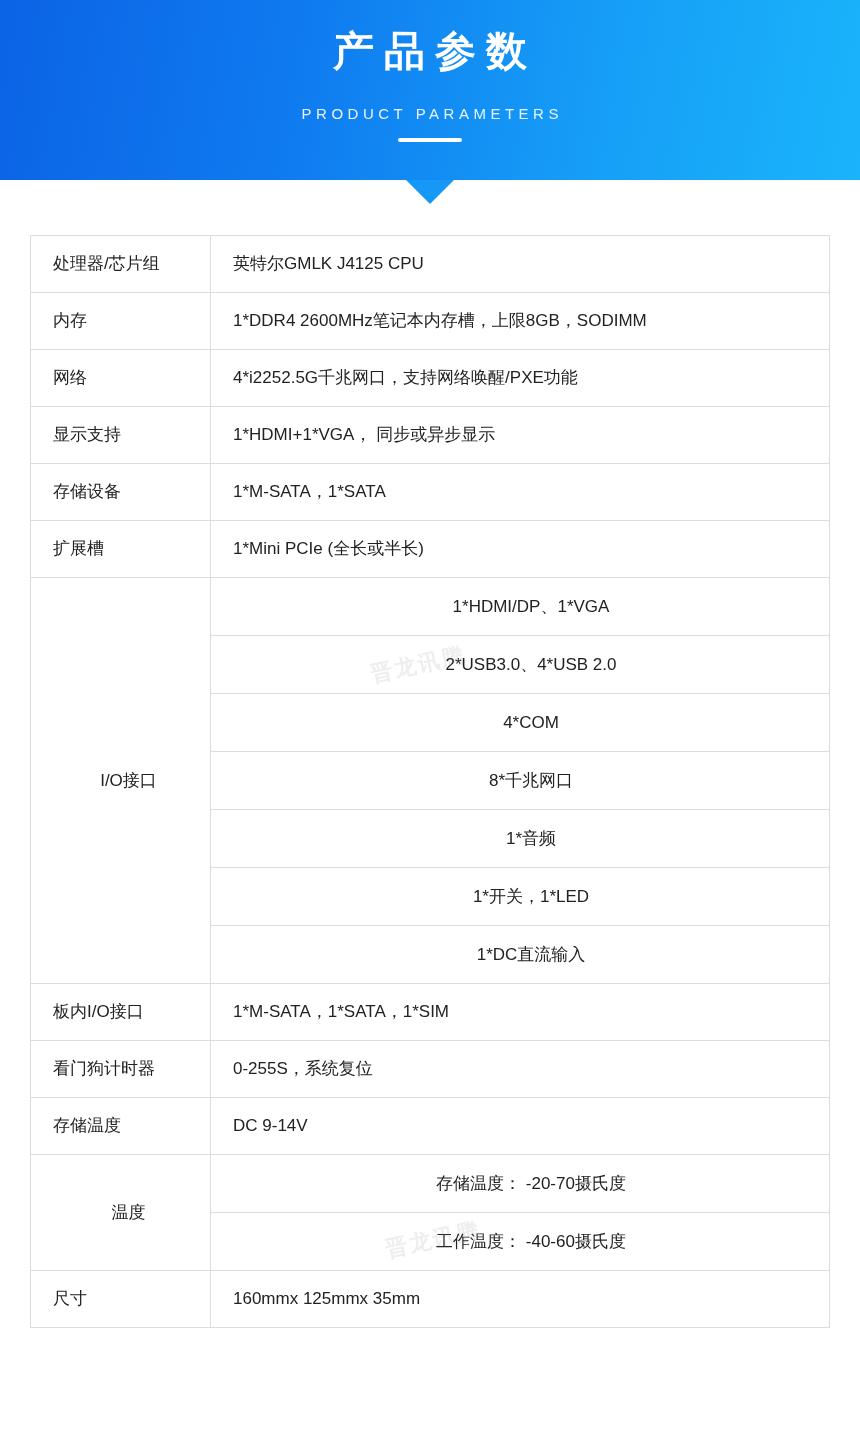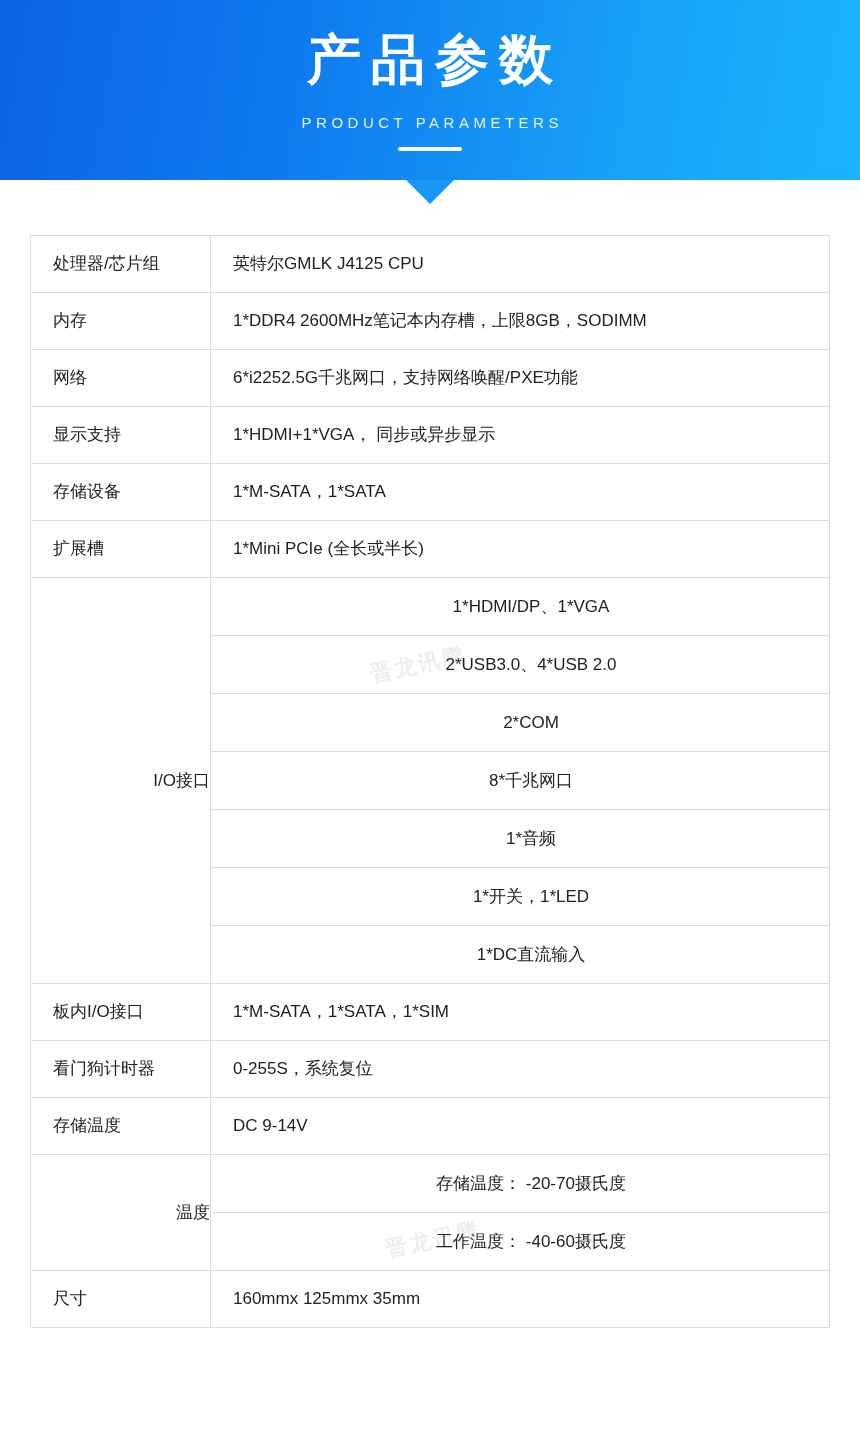--- a/index.html
+++ b/index.html
@@ -29,28 +29,28 @@
     position: absolute;
     left: 0; right: 0; top: 0;
     display: flex;
     flex-direction: column;
     align-items: center;
     justify-content: flex-start;
     padding-top: 26px;
   }
   .banner-title {
     color: #ffffff;
-    font-size: 54px;
+    font-size: 41px;
     font-weight: bold;
     letter-spacing: 10px;
     line-height: 1.25;
     text-indent: 10px;
   }
   .banner-sub {
-    margin-top: 20px;
+    margin-top: 28px;
     color: #e8f4ff;
     font-size: 15px;
     letter-spacing: 4.5px;
     text-indent: 4.5px;
     font-weight: normal;
   }
   .banner-rule {
     margin-top: 16px;
     width: 64px;
     height: 4px;
@@ -93,21 +93,21 @@
     height: 57px;
     color: #1a1a1a;
   }
   td.value {
     padding: 0 0 0 22px;
     height: 57px;
   }
   td.group-label {
     width: 180px;
     padding-left: 16px;
-    text-align: right;
+    text-align: center;
     vertical-align: middle;
   }
   tr.sub td.value { height: 58px; text-align: center; }
 
   
   .wm {
     position: absolute;
     color: rgba(120,120,120,0.13);
     font-size: 22px;
     letter-spacing: 2px;
@@ -139,21 +139,21 @@
         <tr>
           <td class="label">处理器/芯片组</td>
           <td class="value">英特尔GMLK J4125 CPU</td>
         </tr>
         <tr>
           <td class="label">内存</td>
           <td class="value">1*DDR4 2600MHz笔记本内存槽，上限8GB，SODIMM</td>
         </tr>
         <tr>
           <td class="label">网络</td>
-          <td class="value">6*i2252.5G千兆网口，支持网络唤醒/PXE功能</td>
+          <td class="value">4*i2252.5G千兆网口，支持网络唤醒/PXE功能</td>
         </tr>
         <tr>
           <td class="label">显示支持</td>
           <td class="value">1*HDMI+1*VGA， 同步或异步显示</td>
         </tr>
         <tr>
           <td class="label">存储设备</td>
           <td class="value">1*M-SATA，1*SATA</td>
         </tr>
         <tr>
@@ -162,21 +162,21 @@
         </tr>
 
         <tr class="sub">
           <td class="group-label" rowspan="7">I/O接口</td>
           <td class="value">1*HDMI/DP、1*VGA</td>
         </tr>
         <tr class="sub">
           <td class="value">2*USB3.0、4*USB 2.0</td>
         </tr>
         <tr class="sub">
-          <td class="value">2*COM</td>
+          <td class="value">4*COM</td>
         </tr>
         <tr class="sub">
           <td class="value">8*千兆网口</td>
         </tr>
         <tr class="sub">
           <td class="value">1*音频</td>
         </tr>
         <tr class="sub">
           <td class="value">1*开关，1*LED</td>
         </tr>

